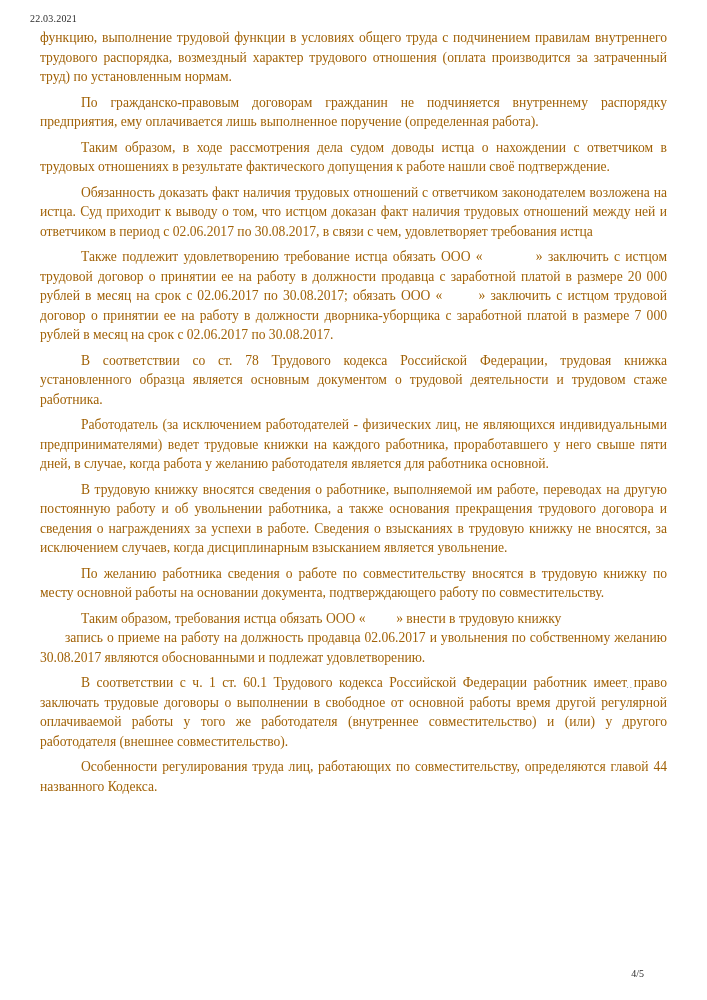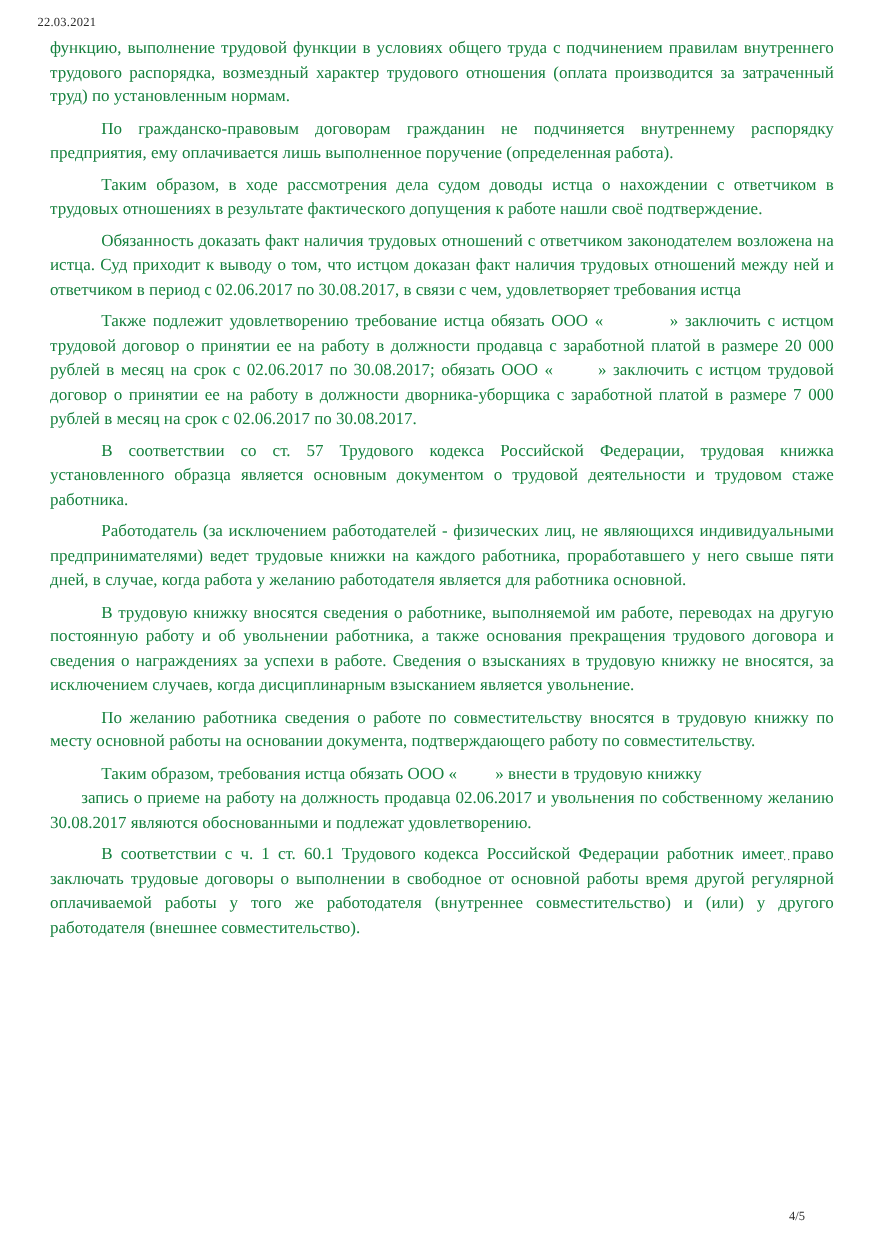--- a/index.html
+++ b/index.html
@@ -38,21 +38,21 @@
   }
   
   .doc-content {
     position: absolute;
     top: 28px;
     left: 40px;
     width: 627px;
     font-size: 13.6px;
     line-height: 19.5px;
     text-align: justify;
-    color: #15803d;
+    color: #a16207;
   }
   .doc-content p {
     margin: 0 0 6px 0;
     text-indent: 41px;
   }
   .doc-content p.continuation {
     text-indent: 0;
   }
   .doc-content p.split-para .split-rest {
     padding-left: 25px;
@@ -82,25 +82,26 @@
 
   <div class="print-header-date">22.03.2021</div>
 
 
   <div class="doc-content">
     <p class="continuation">функцию, выполнение трудовой функции в условиях общего труда с подчинением правилам внутреннего трудового распорядка, возмездный характер трудового отношения (оплата производится за затраченный труд) по установленным нормам.</p>
     <p>По гражданско-правовым договорам гражданин не подчиняется внутреннему распорядку предприятия, ему оплачивается лишь выполненное поручение (определенная работа).</p>
     <p>Таким образом, в ходе рассмотрения дела судом доводы истца о нахождении с ответчиком в трудовых отношениях в результате фактического допущения к работе нашли своё подтверждение.</p>
     <p>Обязанность доказать факт наличия трудовых отношений с ответчиком законодателем возложена на истца. Суд приходит к выводу о том, что истцом доказан факт наличия трудовых отношений между ней и ответчиком в период с 02.06.2017 по 30.08.2017, в связи с чем, удовлетворяет требования истца</p>
     <p>Также подлежит удовлетворению требование истца обязать ООО «&nbsp;&nbsp;&nbsp;&nbsp;&nbsp;&nbsp;&nbsp;&nbsp;&nbsp;&nbsp;» заключить с истцом трудовой договор о принятии ее на работу в должности продавца с заработной платой в размере 20 000 рублей в месяц на срок с 02.06.2017 по 30.08.2017; обязать ООО «&nbsp;&nbsp;&nbsp;&nbsp;&nbsp;&nbsp;&nbsp;» заключить с истцом трудовой договор о принятии ее на работу в должности дворника-уборщика с заработной платой в размере 7 000 рублей в месяц на срок с 02.06.2017 по 30.08.2017.</p>
-    <p>В соответствии со ст. 57 Трудового кодекса Российской Федерации, трудовая книжка установленного образца является основным документом о трудовой деятельности и трудовом стаже работника.</p>
+    <p>В соответствии со ст. 78 Трудового кодекса Российской Федерации, трудовая книжка установленного образца является основным документом о трудовой деятельности и трудовом стаже работника.</p>
     <p>Работодатель (за исключением работодателей - физических лиц, не являющихся индивидуальными предпринимателями) ведет трудовые книжки на каждого работника, проработавшего у него свыше пяти дней, в случае, когда работа у желанию работодателя является для работника основной.</p>
     <p>В трудовую книжку вносятся сведения о работнике, выполняемой им работе, переводах на другую постоянную работу и об увольнении работника, а также основания прекращения трудового договора и сведения о награждениях за успехи в работе. Сведения о взысканиях в трудовую книжку не вносятся, за исключением случаев, когда дисциплинарным взысканием является увольнение.</p>
     <p>По желанию работника сведения о работе по совместительству вносятся в трудовую книжку по месту основной работы на основании документа, подтверждающего работу по совместительству.</p>
     <p class="split-para"><span class="split-line1">Таким образом, требования истца обязать ООО «&nbsp;&nbsp;&nbsp;&nbsp;&nbsp;&nbsp;&nbsp;&nbsp;&nbsp;» внести в трудовую книжку</span><br><span class="split-rest">запись о приеме на работу на должность продавца 02.06.2017 и увольнения по собственному желанию 30.08.2017 являются обоснованными и подлежат удовлетворению.</span></p>
     <p>В соответствии с ч. 1 ст. 60.1 Трудового кодекса Российской Федерации работник имеет право заключать трудовые договоры о выполнении в свободное от основной работы время другой регулярной оплачиваемой работы у того же работодателя (внутреннее совместительство) и (или) у другого работодателя (внешнее совместительство).</p>
+    <p>Особенности регулирования труда лиц, работающих по совместительству, определяются главой 44 названного Кодекса.</p>
   </div>
 
   <div class="margin-mark">..</div>
 
   <div class="print-footer-page">4/5</div>
 
 </div>
 
 </body></html>

